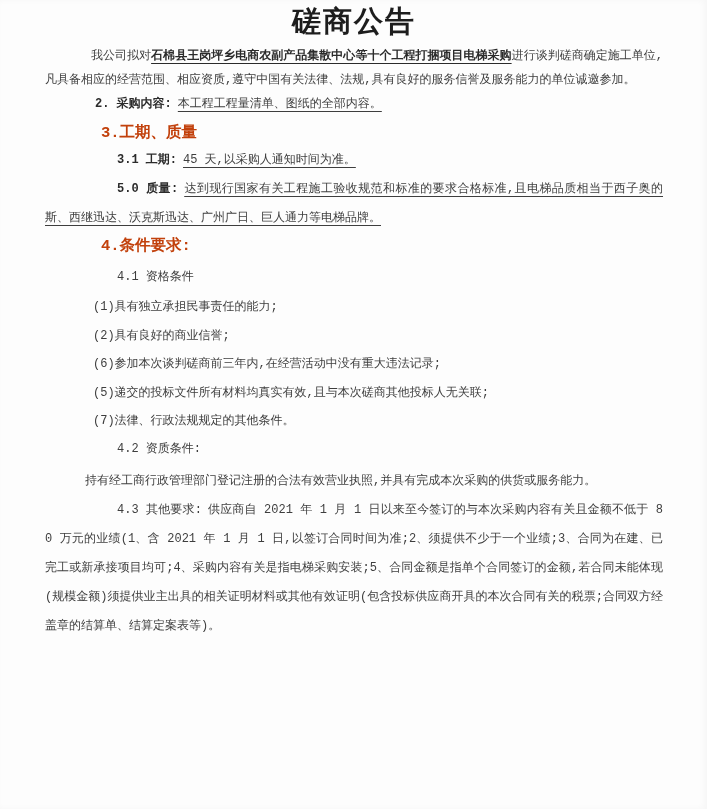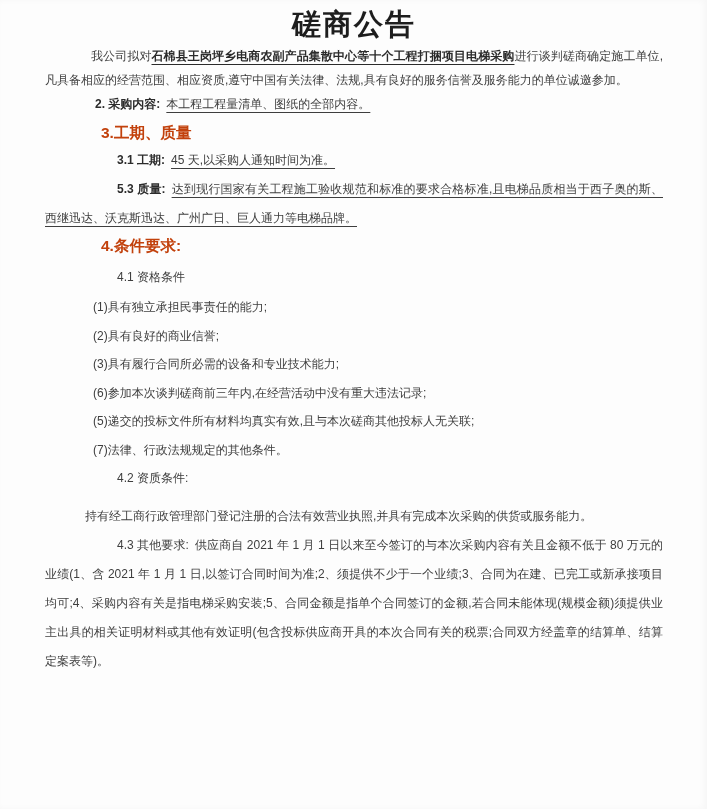--- a/index.html
+++ b/index.html
@@ -2,21 +2,21 @@
 <html><head>
 <meta charset="utf-8">
 <style>
   * { box-sizing: border-box; }
   html, body { margin: 0; padding: 0; background: #eceaea; }
   .page {
     width: 707px;
     height: 809px;
     margin: 0 auto;
     background: #fdfdfd;
-    font-family: Liberation Sans, sans-serif;
+    font-family: Liberation Mono, monospace;
     color: #3e3e3e;
     padding: 6px 44px 0 45px;
     position: relative;
     overflow: hidden;
     box-shadow: inset -3px 0 6px rgba(0,0,0,0.03);
   }
   .title {
     font-size: 29px;
     line-height: 36px;
     font-weight: bold;
@@ -41,50 +41,49 @@
   .items      { margin-top: 0; }
   .h-sec      { line-height: 26px; margin: 3px 0 0 56px; font-weight: bold; color: #c2410c; font-size: 15.5px; }
   .h-sec4     { margin-top: 0; }
   .sub-line   { line-height: 26px; margin-left: 72px; }
   .s31        { margin-top: 1px; }
   .p32        { margin-top: 2px; line-height: 29px; text-indent: 72px; }
   .s41        { margin-top: 5px; }
   .conds      { margin-top: 3px; }
   .cond       { line-height: 28.6px; margin-left: 48px; }
   .s42        { margin-top: 0; }
-  .p-lic      { margin-top: 11px; line-height: 29px; text-indent: 40px; }
+  .p-lic      { margin-top: 5px; line-height: 29px; text-indent: 40px; }
   .p-oth      { margin-top: 0; line-height: 29px; text-indent: 72px; }
 </style>
 </head>
 <body>
 
 <div class="page">
 
   <h1 class="title">磋商公告</h1>
 
   <p class="para intro"><span>我公司拟对</span><span class="b u">石棉县王岗坪乡电商农副产品集散中心等十个工程打捆项目电梯采购</span><span>进行谈判磋商确定施工单位,凡具备相应的经营范围、相应资质,遵守中国有关法律、法规,具有良好的服务信誉及服务能力的单位诚邀参加。</span></p>
 
   <div class="items">
     <p class="para item-line"><span class="b lbl">2. 采购内容:</span><span class="u">本工程工程量清单、图纸的全部内容。</span></p>
   </div>
 
   <p class="para h-sec">3.工期、质量</p>
 
   <p class="para sub-line s31"><span class="b lbl">3.1 工期:</span><span class="u">45 天,以采购人通知时间为准。</span></p>
 
-  <p class="para p32"><span class="b lbl">5.3 质量:</span><span class="u">达到现行国家有关工程施工验收规范和标准的要求合格标准,且电梯品质相当于西子奥的斯、西继迅达、沃克斯迅达、广州广日、巨人通力等电梯品牌。</span></p>
+  <p class="para p32"><span class="b lbl">5.0 质量:</span><span class="u">达到现行国家有关工程施工验收规范和标准的要求合格标准,且电梯品质相当于西子奥的斯、西继迅达、沃克斯迅达、广州广日、巨人通力等电梯品牌。</span></p>
 
   <p class="para h-sec h-sec4">4.条件要求:</p>
 
   <p class="para sub-line s41">4.1 资格条件</p>
 
   <div class="conds">
     <p class="para cond">(1)具有独立承担民事责任的能力;</p>
     <p class="para cond">(2)具有良好的商业信誉;</p>
-    <p class="para cond">(3)具有履行合同所必需的设备和专业技术能力;</p>
     <p class="para cond">(6)参加本次谈判磋商前三年内,在经营活动中没有重大违法记录;</p>
     <p class="para cond">(5)递交的投标文件所有材料均真实有效,且与本次磋商其他投标人无关联;</p>
     <p class="para cond">(7)法律、行政法规规定的其他条件。</p>
   </div>
 
   <p class="para sub-line s42">4.2 资质条件:</p>
 
   <p class="para p-lic">持有经工商行政管理部门登记注册的合法有效营业执照,并具有完成本次采购的供货或服务能力。</p>
 
   <p class="para p-oth"><span class="lbl">4.3 其他要求:</span><span>供应商自 2021 年 1 月 1 日以来至今签订的与本次采购内容有关且金额不低于 80 万元的业绩(1、含 2021 年 1 月 1 日,以签订合同时间为准;2、须提供不少于一个业绩;3、合同为在建、已完工或新承接项目均可;4、采购内容有关是指电梯采购安装;5、合同金额是指单个合同签订的金额,若合同未能体现(规模金额)须提供业主出具的相关证明材料或其他有效证明(包含投标供应商开具的本次合同有关的税票;合同双方经盖章的结算单、结算定案表等)。</span></p>

